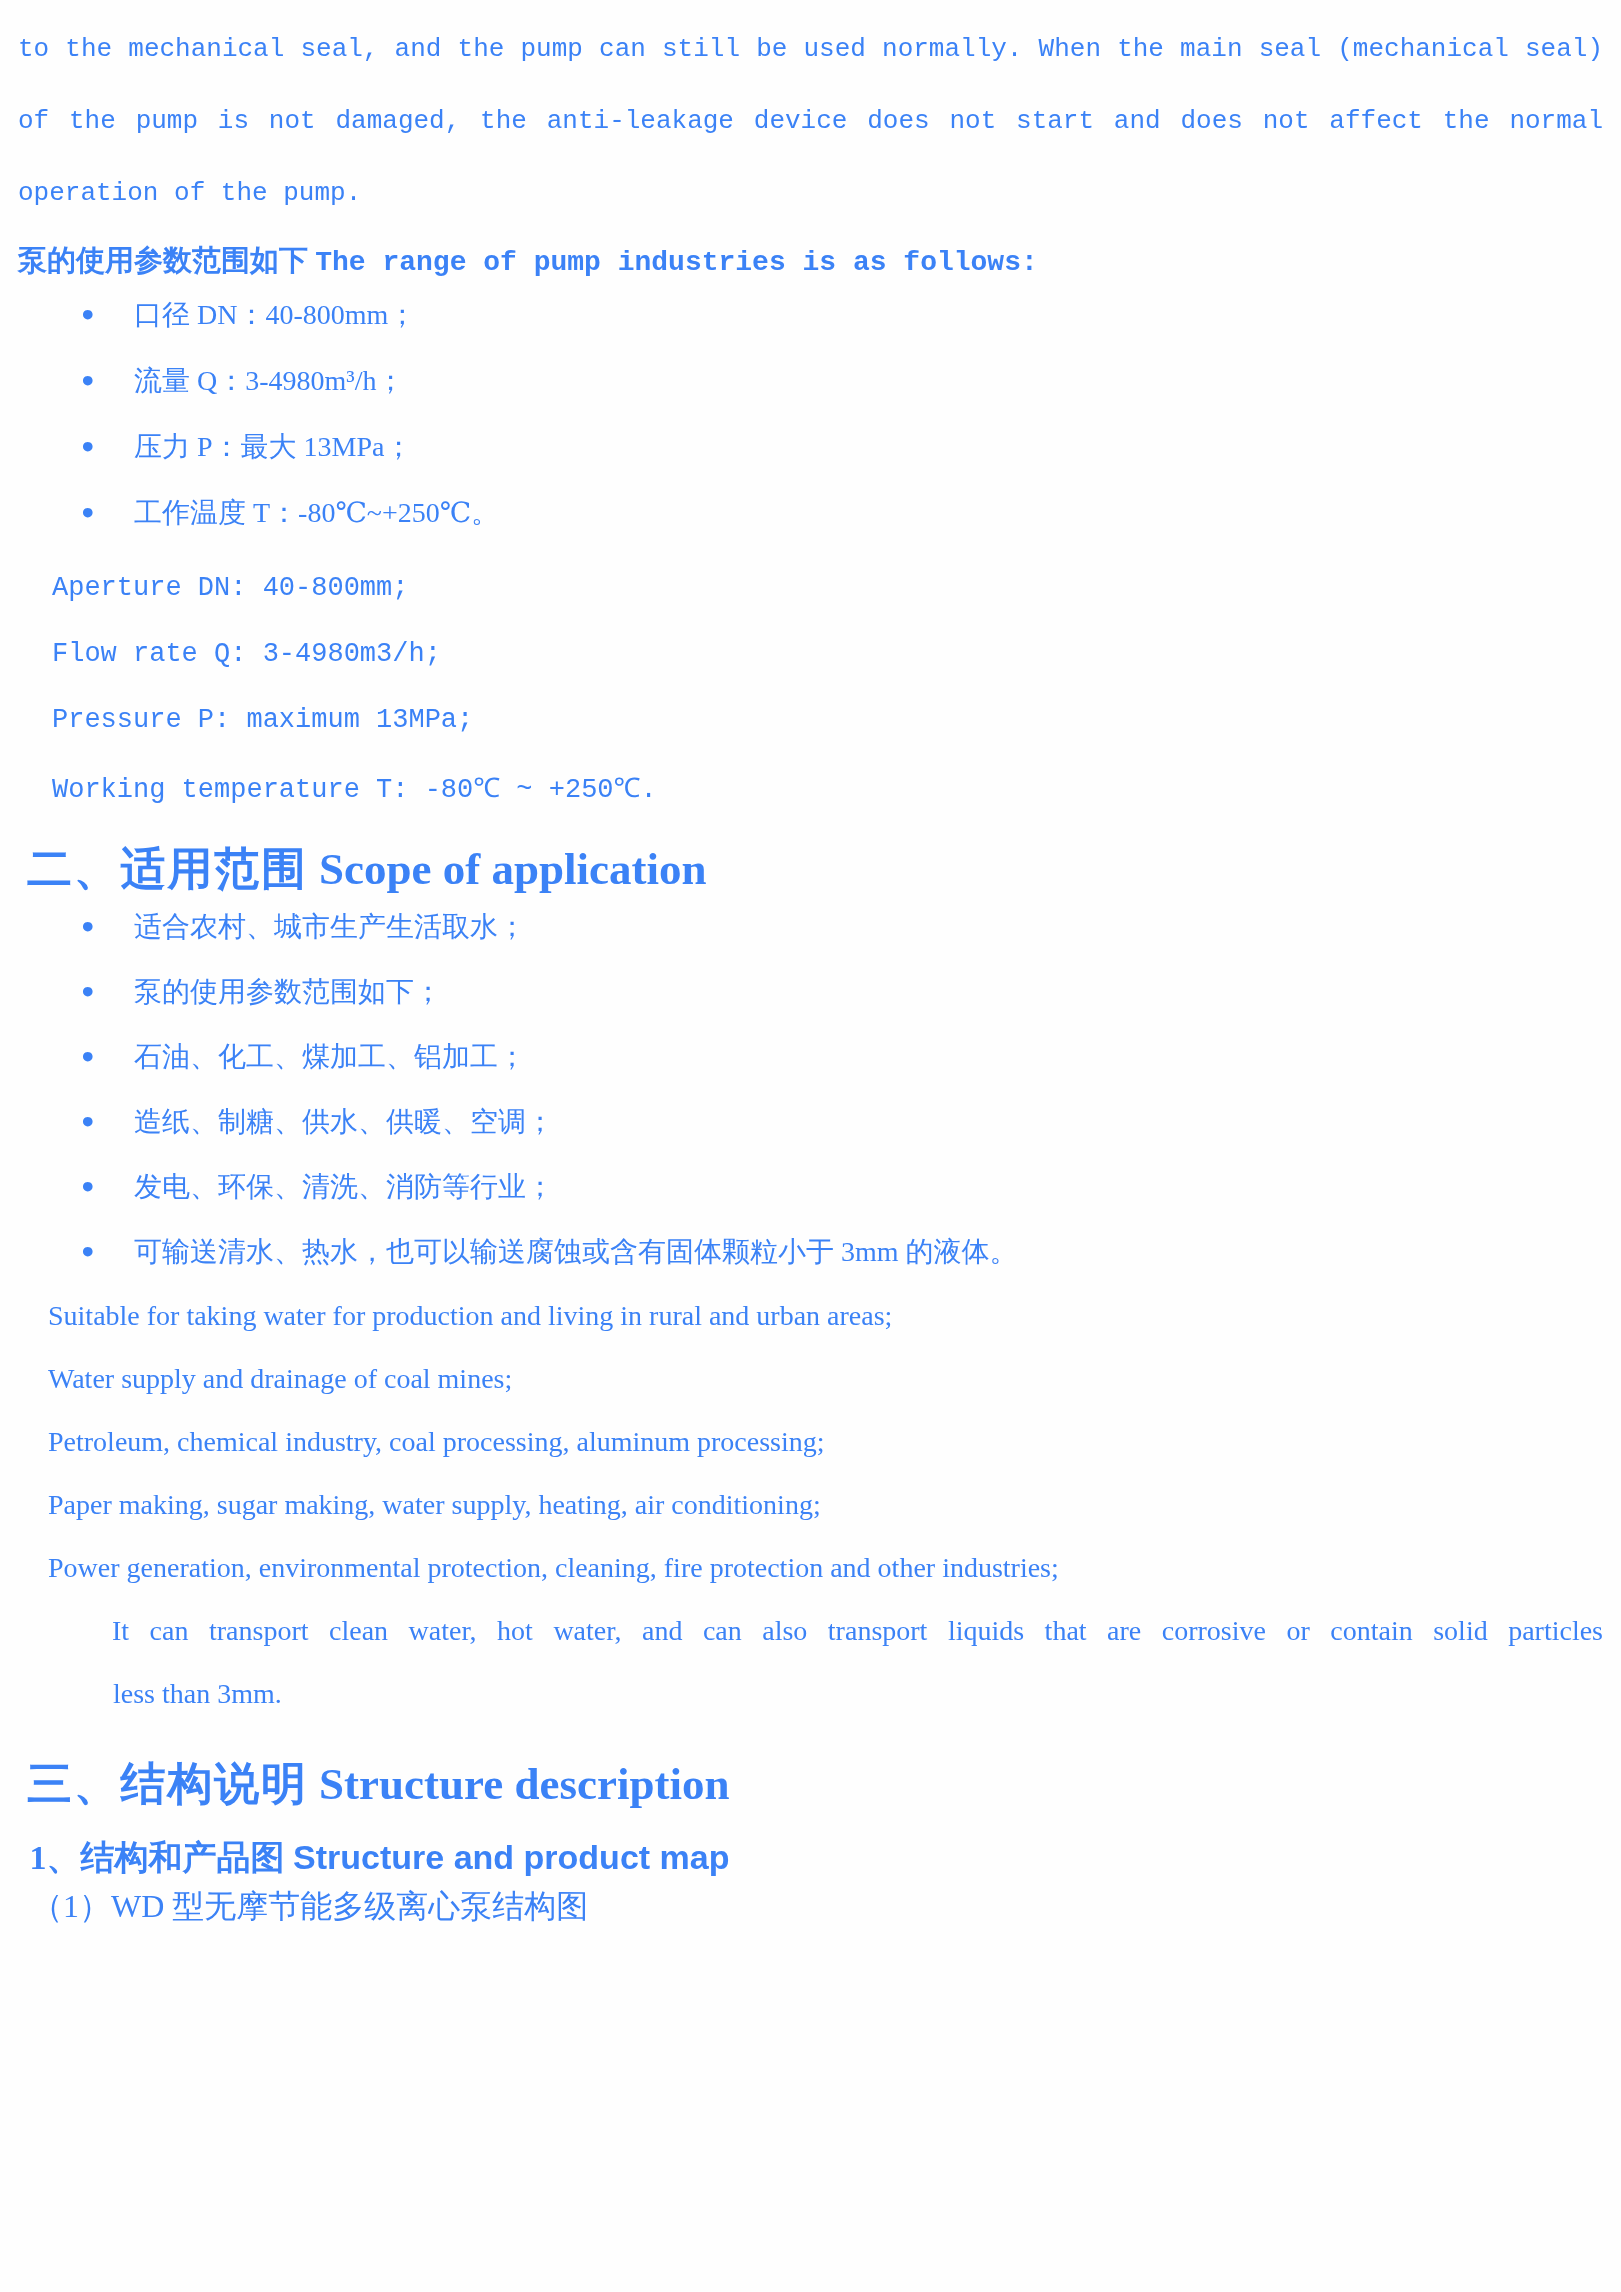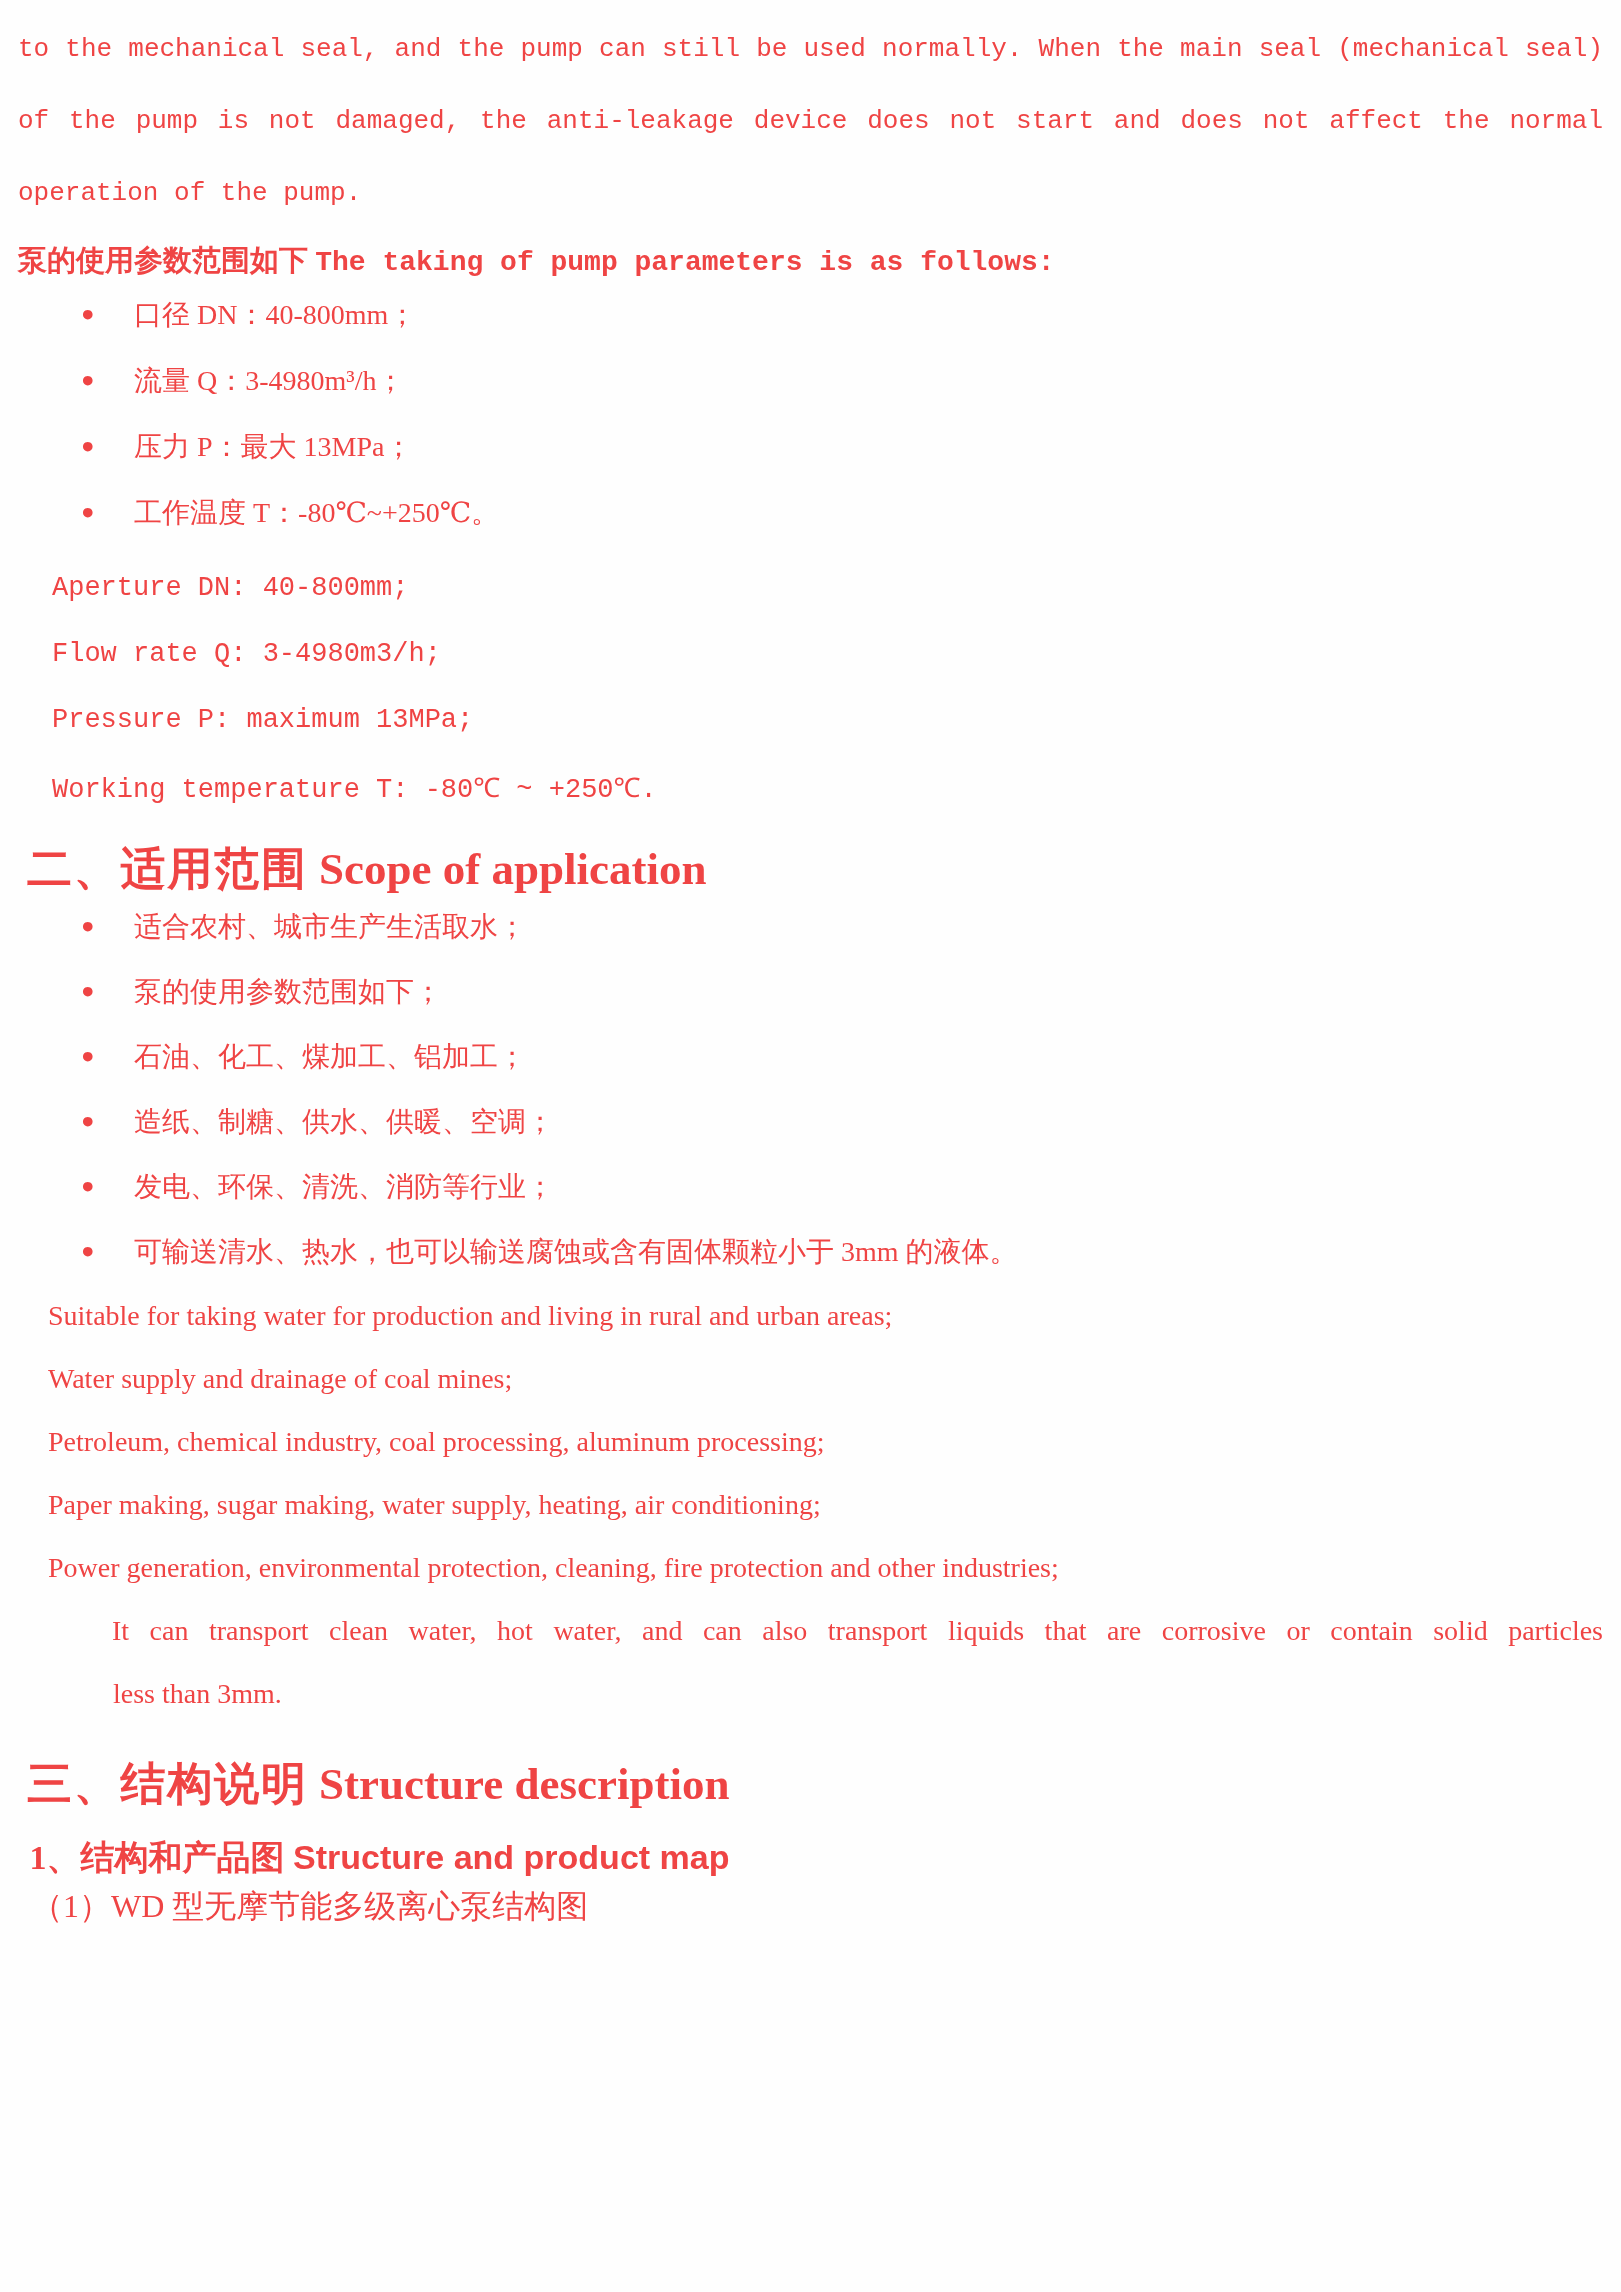--- a/index.html
+++ b/index.html
@@ -1,17 +1,17 @@
 <!DOCTYPE html>
 <html style="font-size:14.3px"><head>
 <meta charset="utf-8">
 <style>
   html,body{margin:0;padding:0;background:#e8e8e8;}
   .page{
-    width:1621px;height:2293px;background:#fefefe;color:#ef4444;
+    width:1621px;height:2293px;background:#fefefe;color:#3b82f6;
     position:relative;overflow:hidden;
     font-family:"Liberation Serif","DejaVu Serif",serif;
   }
   .mono{font-family:"Liberation Mono","DejaVu Sans Mono",monospace;}
   .serif{font-family:"Liberation Serif","DejaVu Serif",serif;}
 
   
   .para-top{margin:12.5px 18px 0 18px;font-size:26px;line-height:72px;}
   .para-top .pline{display:block;}
   .para-top .just{text-align:justify;text-align-last:justify;}
@@ -57,21 +57,21 @@
 <div class="page">
 
   <div class="para-top mono">
     <span class="pline just">to the mechanical seal, and the pump can still be used normally. When the main seal (mechanical seal)</span>
     <span class="pline just">of the pump is not damaged, the anti-leakage device does not start and does not affect the normal</span>
     <span class="pline">operation of the pump.</span>
   </div>
 
   <div class="intro">
     <span class="zh serif">泵的使用参数范围如下</span>
-    <span class="en mono">The taking of pump parameters is as follows:</span>
+    <span class="en mono">The range of pump industries is as follows:</span>
   </div>
 
   <ul class="blist bullets1">
     <li>
       <span class="dot">●</span>
       <span>口径 DN：40-800mm；</span>
     </li>
     <li>
       <span class="dot">●</span>
       <span>流量 Q：3-4980m³/h；</span>

